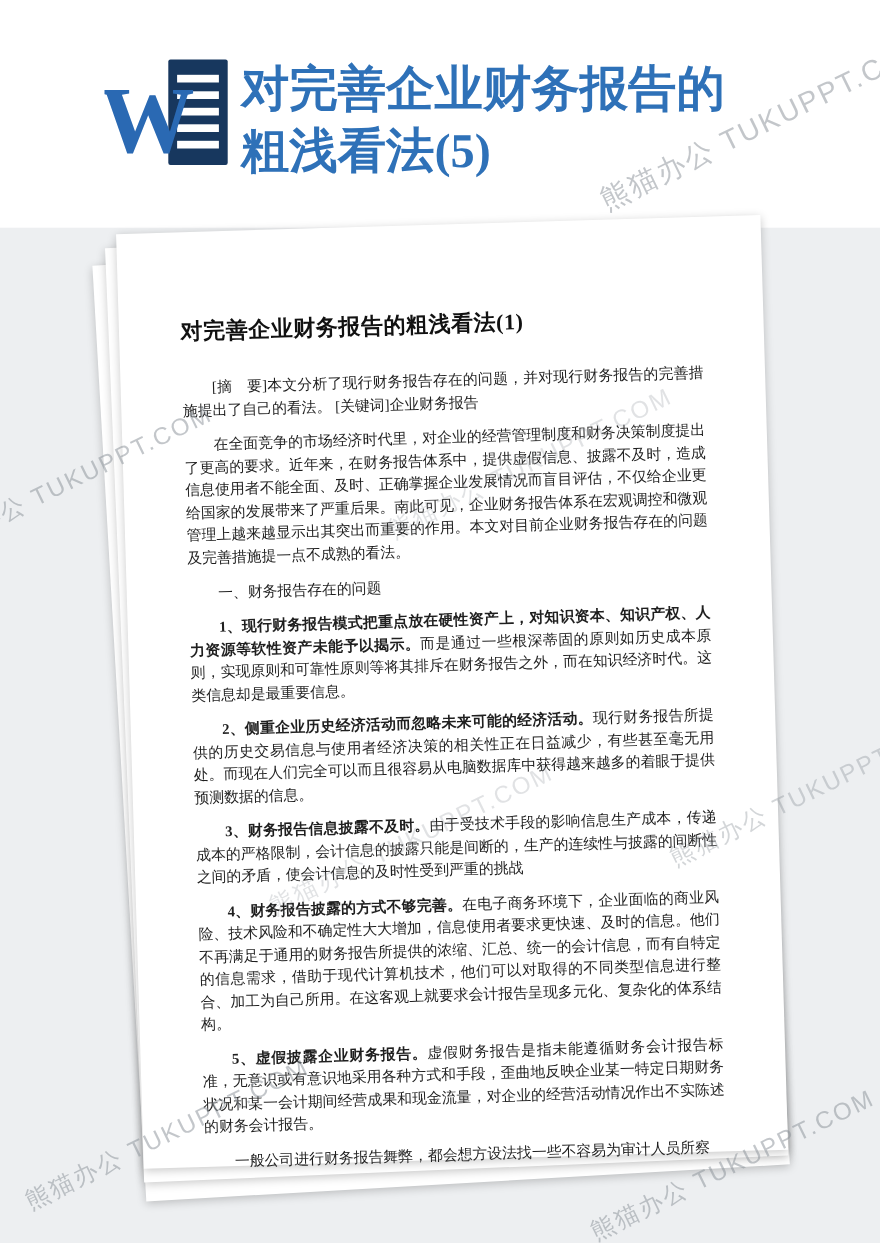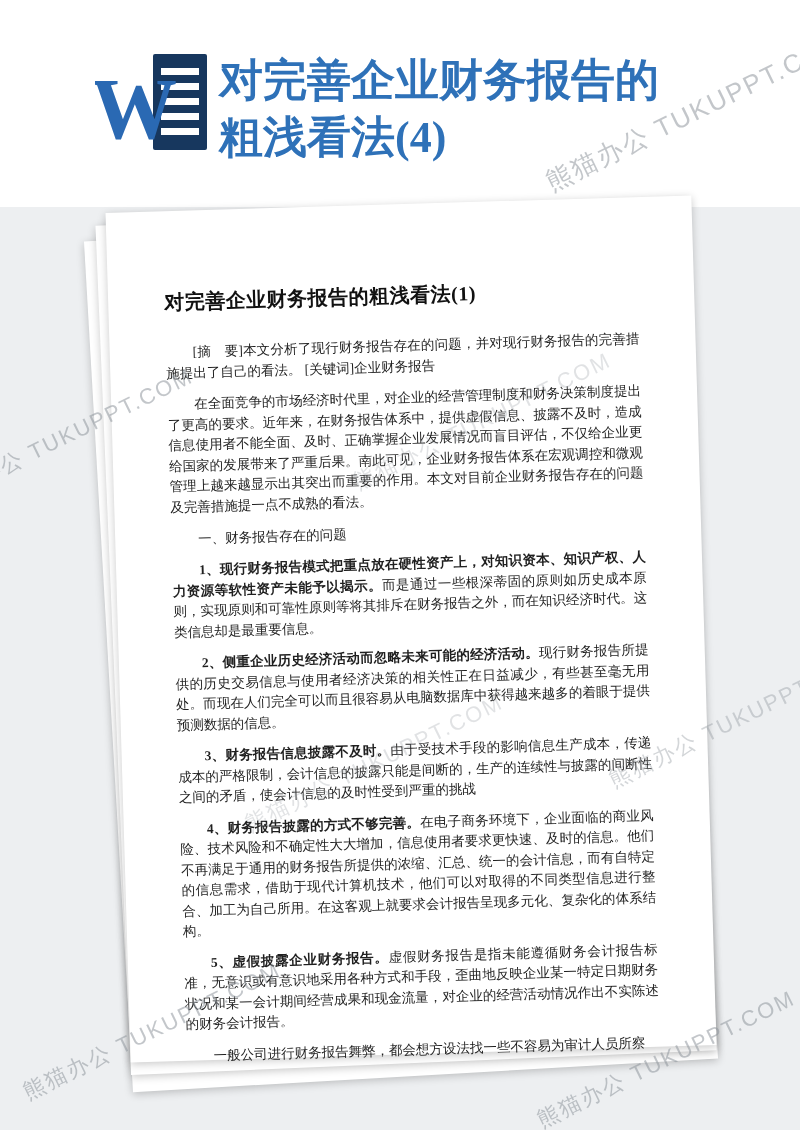--- a/index.html
+++ b/index.html
@@ -64,21 +64,21 @@
       <rect x="66" y="33" width="38" height="7" fill="#ffffff"></rect>
       <rect x="66" y="48" width="38" height="7" fill="#ffffff"></rect>
       <rect x="66" y="63" width="38" height="7" fill="#ffffff"></rect>
       <rect x="66" y="78" width="38" height="7" fill="#ffffff"></rect>
       <text x="-4" y="88" font-size="86" font-weight="bold" fill="#2a69b3" font-family="'Liberation Serif', serif">W</text>
     </svg>
   </div>
 
   <div class="header-title">
     <div>对完善企业财务报告的</div>
-    <div>粗浅看法(4)</div>
+    <div>粗浅看法(5)</div>
   </div>
 </div>
 
 <div class="sheet" id="sheet-back-1"></div>
 <div class="sheet" id="sheet-back-2"></div>
 
 <div class="sheet" id="document-page">
   <div class="paper-content">
     <div class="doc-title">对完善企业财务报告的粗浅看法(1)</div>
 

